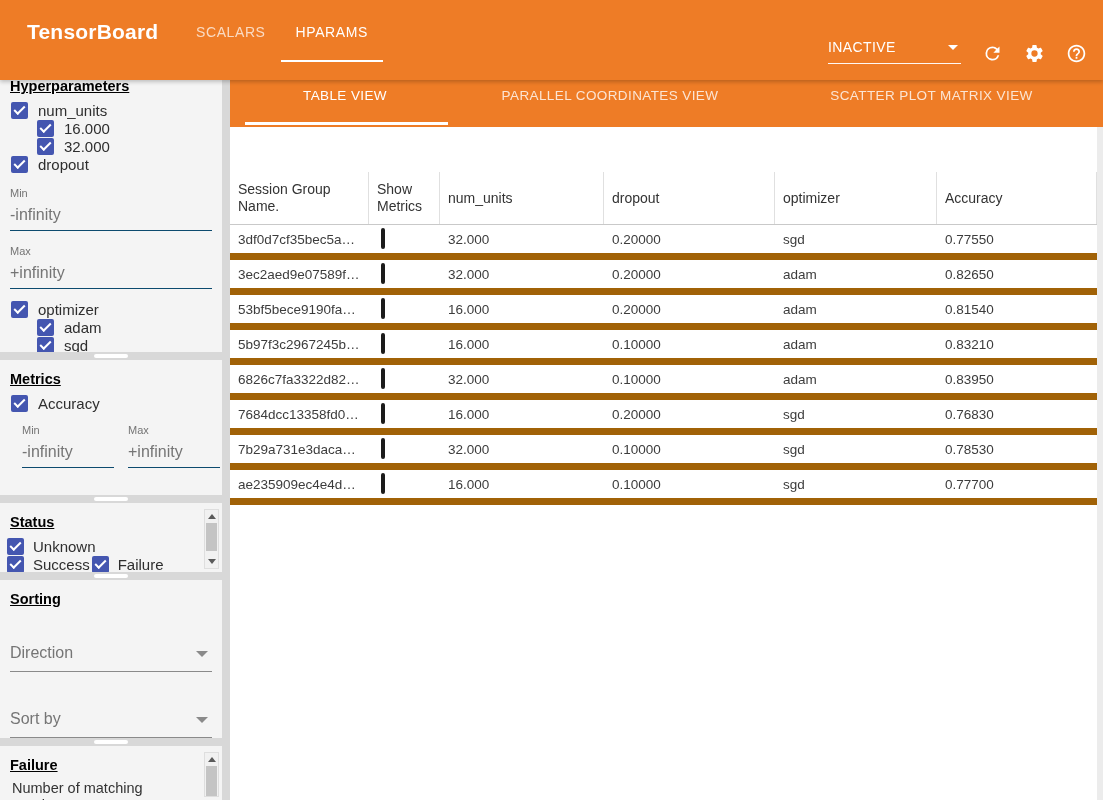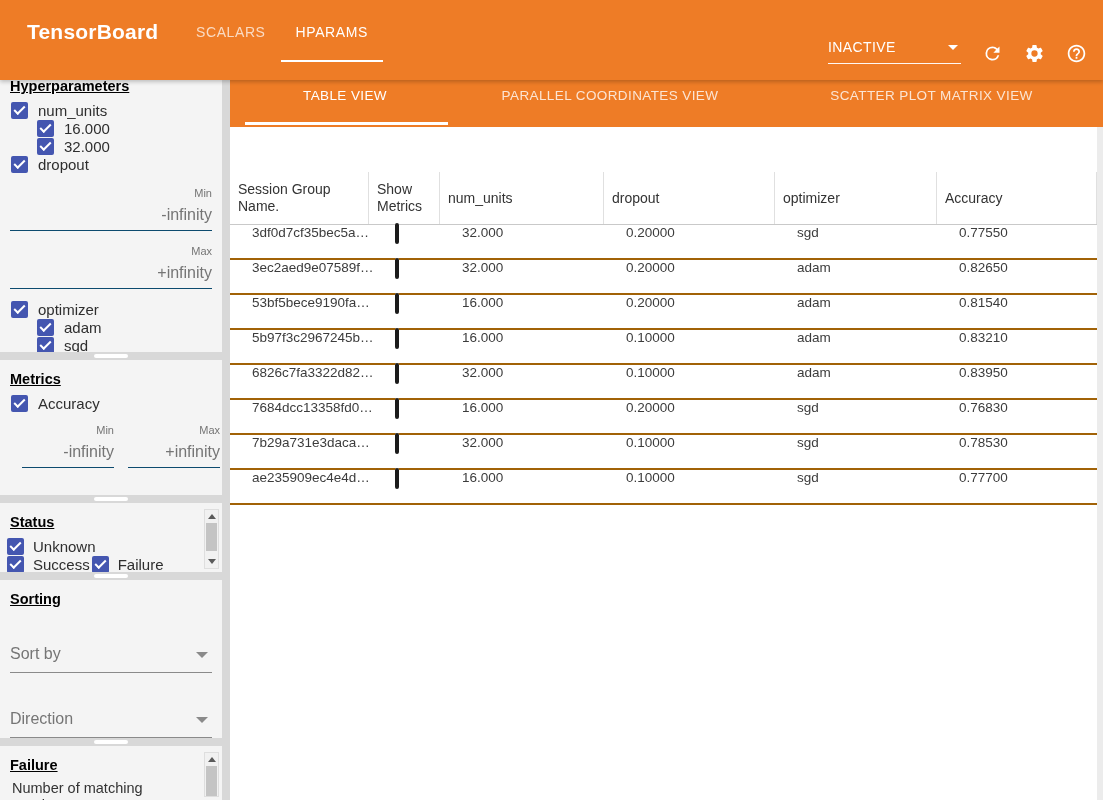--- a/index.html
+++ b/index.html
@@ -43,21 +43,21 @@
   .card.status{height:69px;}
   .card.sorting{height:158px;}
   .card.paging{flex:1 1 auto;}
 
   .cb-row{display:flex;align-items:center;height:18px;padding-left:11px;font-size:15px;color:var(--txt);cursor:pointer;}
   .cb-row.indent{padding-left:37px;}
   .cb{width:17px;height:17px;flex:0 0 17px;margin-right:10px;border-radius:2px;background:var(--cb-blue);position:relative;}
   .cb::after{content:"";position:absolute;left:3px;top:4px;width:9px;height:4px;
              border-left:2px solid #fff;border-bottom:2px solid #fff;transform:rotate(-45deg);}
 
-  .field{margin:14px 10px 0;text-align:right;}
+  .field{margin:14px 10px 0;}
   .field .flabel{font-size:11px;color:var(--muted);}
   .field .fvalue{font-size:16px;color:var(--muted);padding:7px 0 6px;border-bottom:1px solid #0c4a6e;}
   .inline-fields{display:flex;gap:14px;margin:12px 10px 0 22px;}
   .inline-fields .field{margin:0;flex:0 0 92px;}
 
   .status-grid{display:flex;flex-wrap:wrap;width:182px;padding-left:7px;}
   .status-item{display:flex;align-items:center;height:18px;font-size:15px;color:var(--txt);margin-right:2px;cursor:pointer;}
   .status-item .cb{margin-right:9px;}
 
   .vsb{position:absolute;right:3px;top:6px;bottom:3px;width:15px;background:#f1f1f1;
@@ -87,21 +87,21 @@
   .view-tab.t1{flex:0 0 230px;}
   .view-tab.t2{flex:0 0 300px;text-align:right;}
   .view-tab.t3{flex:0 0 343px;}
   .view-tab.active{color:#fff;}
   .view-tab.active::after{content:"";position:absolute;left:15px;right:12px;bottom:2px;height:3px;background:#fff;}
 
   .table{position:absolute;left:0;top:63px;width:867px;bottom:0;background:#fff;}
   .thead{display:flex;height:53px;border-bottom:1px solid #c9c9c9;margin-top:45px;}
   .th{display:flex;align-items:center;padding:4px 8px;font-size:14px;color:#333;
       border-right:1px solid #e0e0e0;line-height:17px;}
-  .tr{display:flex;height:35px;align-items:flex-start;border-bottom:2px solid #a16207;padding-left:14px;}
+  .tr{display:flex;height:35px;align-items:center;border-bottom:7px solid #a16207;}
   .td{padding:0 8px;font-size:13.5px;color:#3c3c3c;overflow:hidden;white-space:nowrap;}
   .c1{width:139px;flex:0 0 139px;}
   .c2{width:71px;flex:0 0 71px;}
   .c3{width:164px;flex:0 0 164px;}
   .c4{width:171px;flex:0 0 171px;}
   .c5{width:162px;flex:0 0 162px;}
   .c6{width:160px;flex:0 0 160px;}
   .row-cb{width:15px;height:15px;border:2px solid #1b1b1b;border-radius:2px;margin-left:12px;cursor:pointer;background:#fff;}
 </style>
 </head>
@@ -216,26 +216,26 @@
       <span class="thumb"></span>
       <span class="spacer"></span>
       <span class="arr down"></span>
     </div>
   </section>
 
   <div class="divider"></div>
 
   <section class="card sorting">
     <h3>Sorting</h3>
+    <div class="select second">
+      <span>Direction</span>
+      <span class="caret-gray"></span>
+    </div>
     <div class="select first">
       <span>Sort by</span>
-      <span class="caret-gray"></span>
-    </div>
-    <div class="select second">
-      <span>Direction</span>
       <span class="caret-gray"></span>
     </div>
   </section>
 
   <div class="divider"></div>
 
   <section class="card paging">
     <h3>Failure</h3>
     <div class="paging-text">Number of matching session groups: 8</div>
     <div class="vsb">

